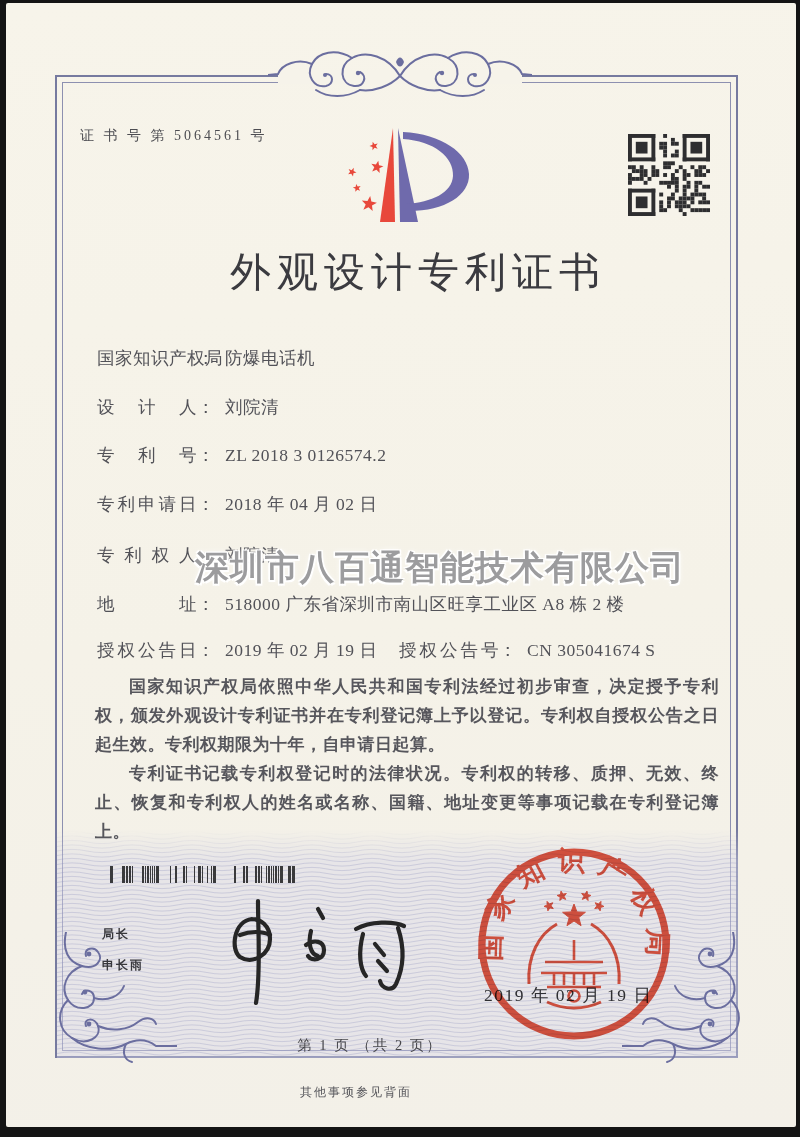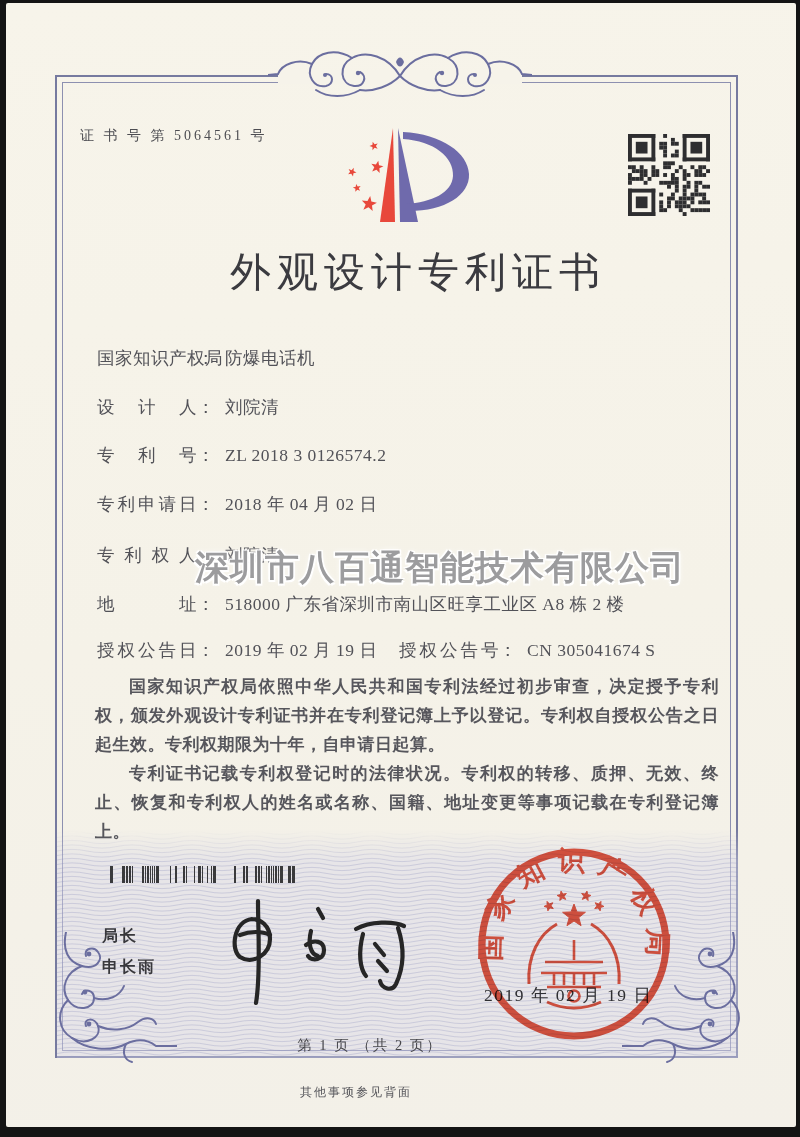--- a/index.html
+++ b/index.html
@@ -44,21 +44,21 @@
     left:195px;top:545px;z-index:3;font-size:34px;font-weight:bold;letter-spacing:1px;
     font-family:"Liberation Sans","DejaVu Sans",sans-serif;color:#9c9c9e;white-space:nowrap;
     text-shadow:0 0 2px #fff,1.5px 1.5px 0 #fff,-1.5px -1.5px 0 #fff,1.5px -1.5px 0 #fff,-1.5px 1.5px 0 #fff,0 0 6px #ffffff;
   }
   #waves{left:57px;top:830px;z-index:1;
     -webkit-mask-image:linear-gradient(to bottom,transparent 0,#000 14%);
             mask-image:linear-gradient(to bottom,transparent 0,#000 14%);
   }
   #sig-title,#sig-name{
     left:102px;font-family:"Liberation Sans","DejaVu Sans",sans-serif;
-    font-size:16px;font-weight:600;letter-spacing:2px;color:#38383c;z-index:5;
+    font-size:12px;font-weight:600;letter-spacing:2px;color:#38383c;z-index:5;
   }
   #sig-title{top:926px;} #sig-name{top:957px;}
   #signature-svg{left:218px;top:893px;z-index:6;}
   #barcode{left:98px;top:866px;z-index:4;}
   #qr-code{left:628px;top:134px;z-index:3;}
   #logo{left:340px;top:126px;z-index:3;}
   #seal{left:469px;top:844px;z-index:5;mix-blend-mode:multiply;opacity:.93;}
   #seal-date{
     left:484px;top:983px;z-index:4;font-size:17.5px;letter-spacing:1.5px;color:#2f2f33;
   }

